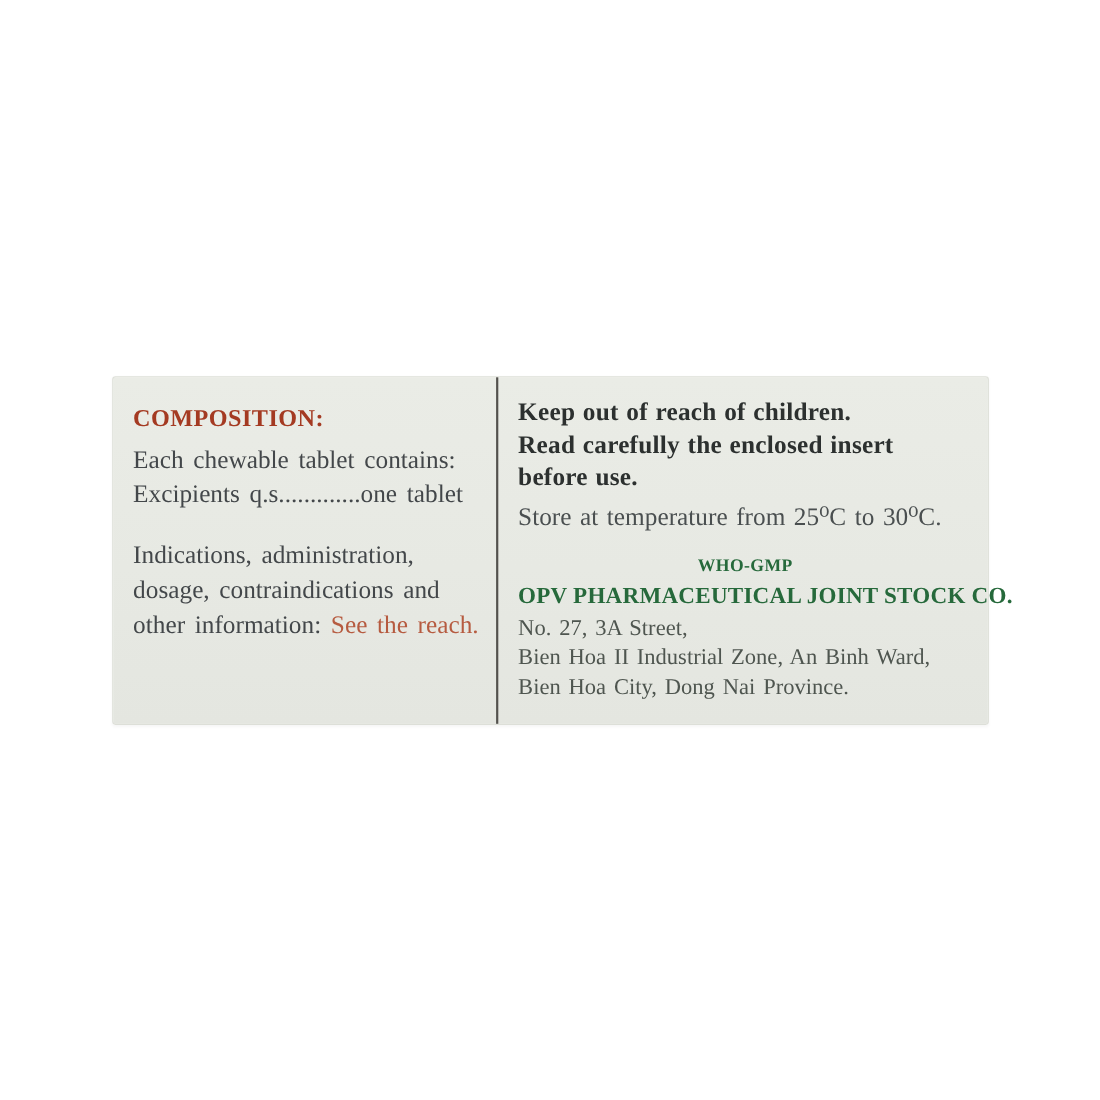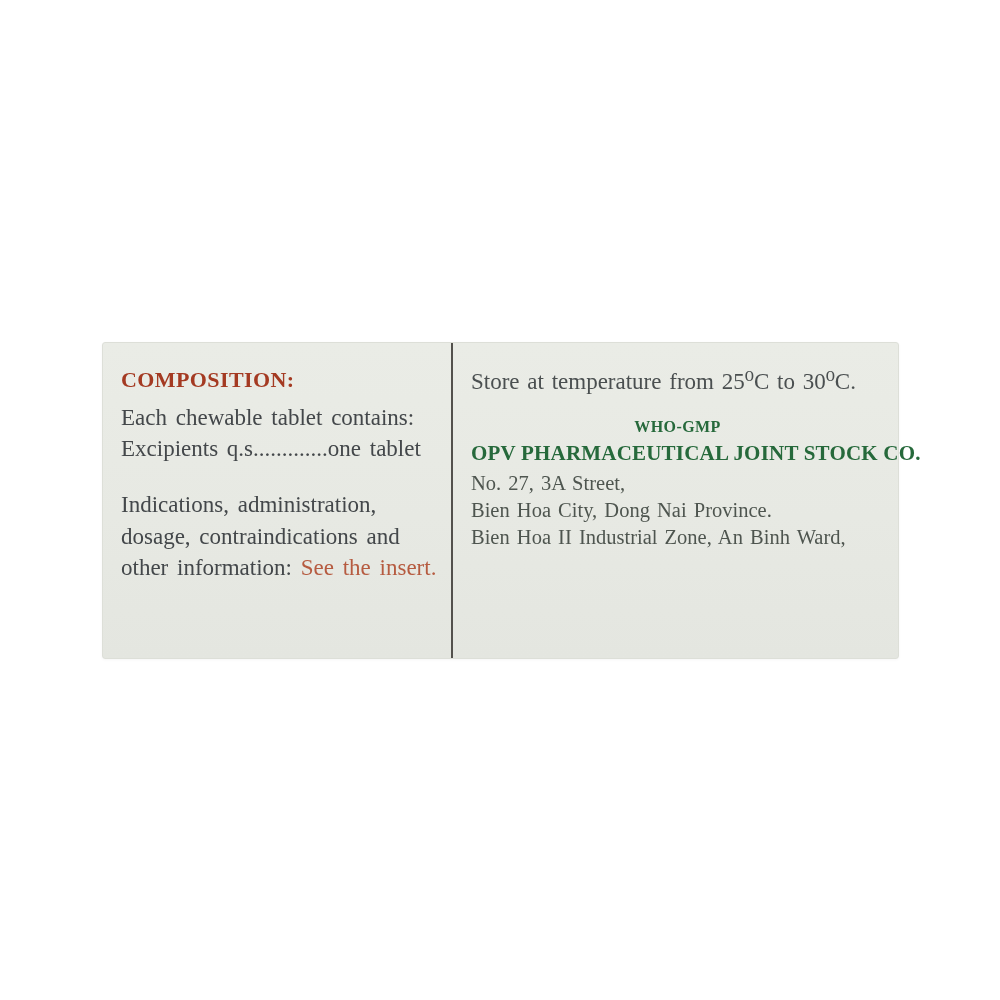--- a/index.html
+++ b/index.html
@@ -142,35 +142,40 @@
   <div class="package">
 
     <div class="flap-left">
       <div class="composition-heading">COMPOSITION:</div>
 
       <div class="comp-line">Each chewable tablet contains:</div>
 
 
       <div class="comp-line">Excipients q.s.............one tablet</div>
 
-      <div class="info-paragraph"><span>Indications, administration, dosage, contraindications and other information: </span><span class="info-highlight">See the insert.</span></div>
+      <div class="info-paragraph"><span>Indications, administration, dosage, contraindications and other information: </span><span class="info-highlight">See the reach.</span></div>
     </div>
 
     <div class="flap-divider"></div>
 
     <div class="flap-right">
 
+      <div class="warning-block">
+        <div>Keep out of reach of children.</div>
+        <div>Read carefully the enclosed insert</div>
+        <div>before use.</div>
+      </div>
 
       <div class="storage-line">Store at temperature from 25⁰C to 30⁰C.</div>
 
       <div class="cert-line">WHO-GMP</div>
 
       <div class="company-line">OPV PHARMACEUTICAL JOINT STOCK CO.</div>
 
       <div class="address-block">
         <div>No. 27, 3A Street,</div>
+        <div>Bien Hoa II Industrial Zone, An Binh Ward,</div>
         <div>Bien Hoa City, Dong Nai Province.</div>
-        <div>Bien Hoa II Industrial Zone, An Binh Ward,</div>
       </div>
 
     </div>
   </div>
 </div>
 
 </body></html>

